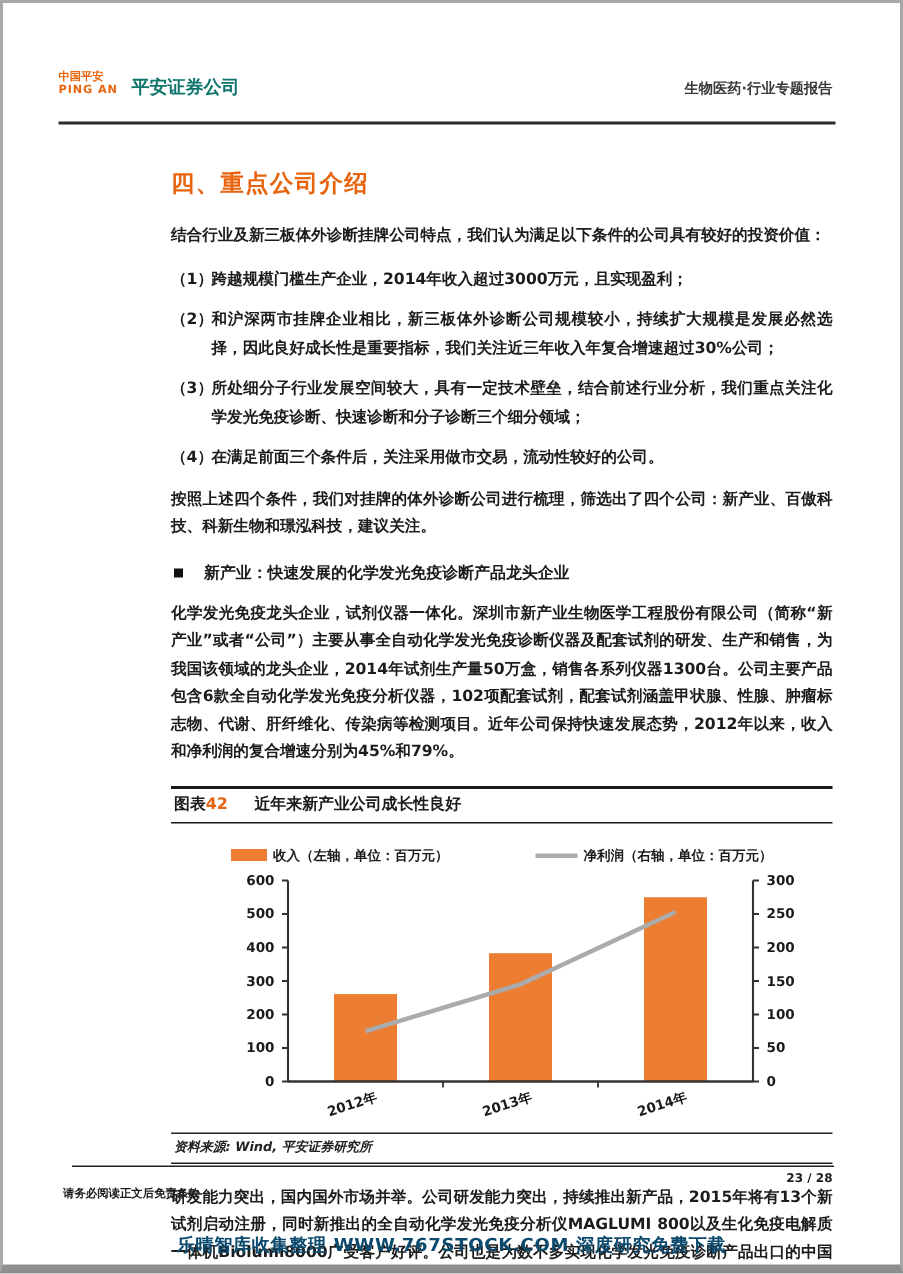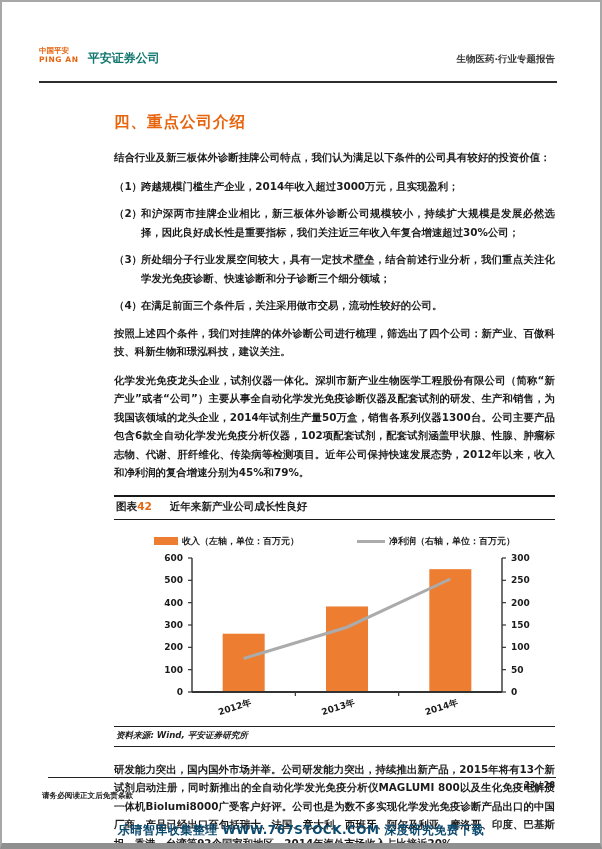--- a/index.html
+++ b/index.html
@@ -76,20 +76,24 @@
       <span class="cond-marker">（3）</span>
       <span>所处细分子行业发展空间较大，具有一定技术壁垒，结合前述行业分析，我们重点关注化学发光免疫诊断、快速诊断和分子诊断三个细分领域；</span>
     </div>
     <div class="cond">
       <span class="cond-marker">（4）</span>
       <span>在满足前面三个条件后，关注采用做市交易，流动性较好的公司。</span>
     </div>
 
     <p class="body">按照上述四个条件，我们对挂牌的体外诊断公司进行梳理，筛选出了四个公司：新产业、百傲科技、科新生物和璟泓科技，建议关注。</p>
 
+    <div class="bullet-head">
+      <span class="sq"></span>
+      <span>新产业：快速发展的化学发光免疫诊断产品龙头企业</span>
+    </div>
 
     <p class="body">化学发光免疫龙头企业，试剂仪器一体化。深圳市新产业生物医学工程股份有限公司（简称“新产业”或者“公司”）主要从事全自动化学发光免疫诊断仪器及配套试剂的研发、生产和销售，为我国该领域的龙头企业，2014年试剂生产量50万盒，销售各系列仪器1300台。公司主要产品包含6款全自动化学发光免疫分析仪器，102项配套试剂，配套试剂涵盖甲状腺、性腺、肿瘤标志物、代谢、肝纤维化、传染病等检测项目。近年公司保持快速发展态势，2012年以来，收入和净利润的复合增速分别为45%和79%。</p>
 
     <div class="fig">
       <div class="fig-head">
         <span><span>图表</span><span class="fig-label-num">42</span></span>
         <span class="fig-title">近年来新产业公司成长性良好</span>
       </div>
 
       <div class="legend">

